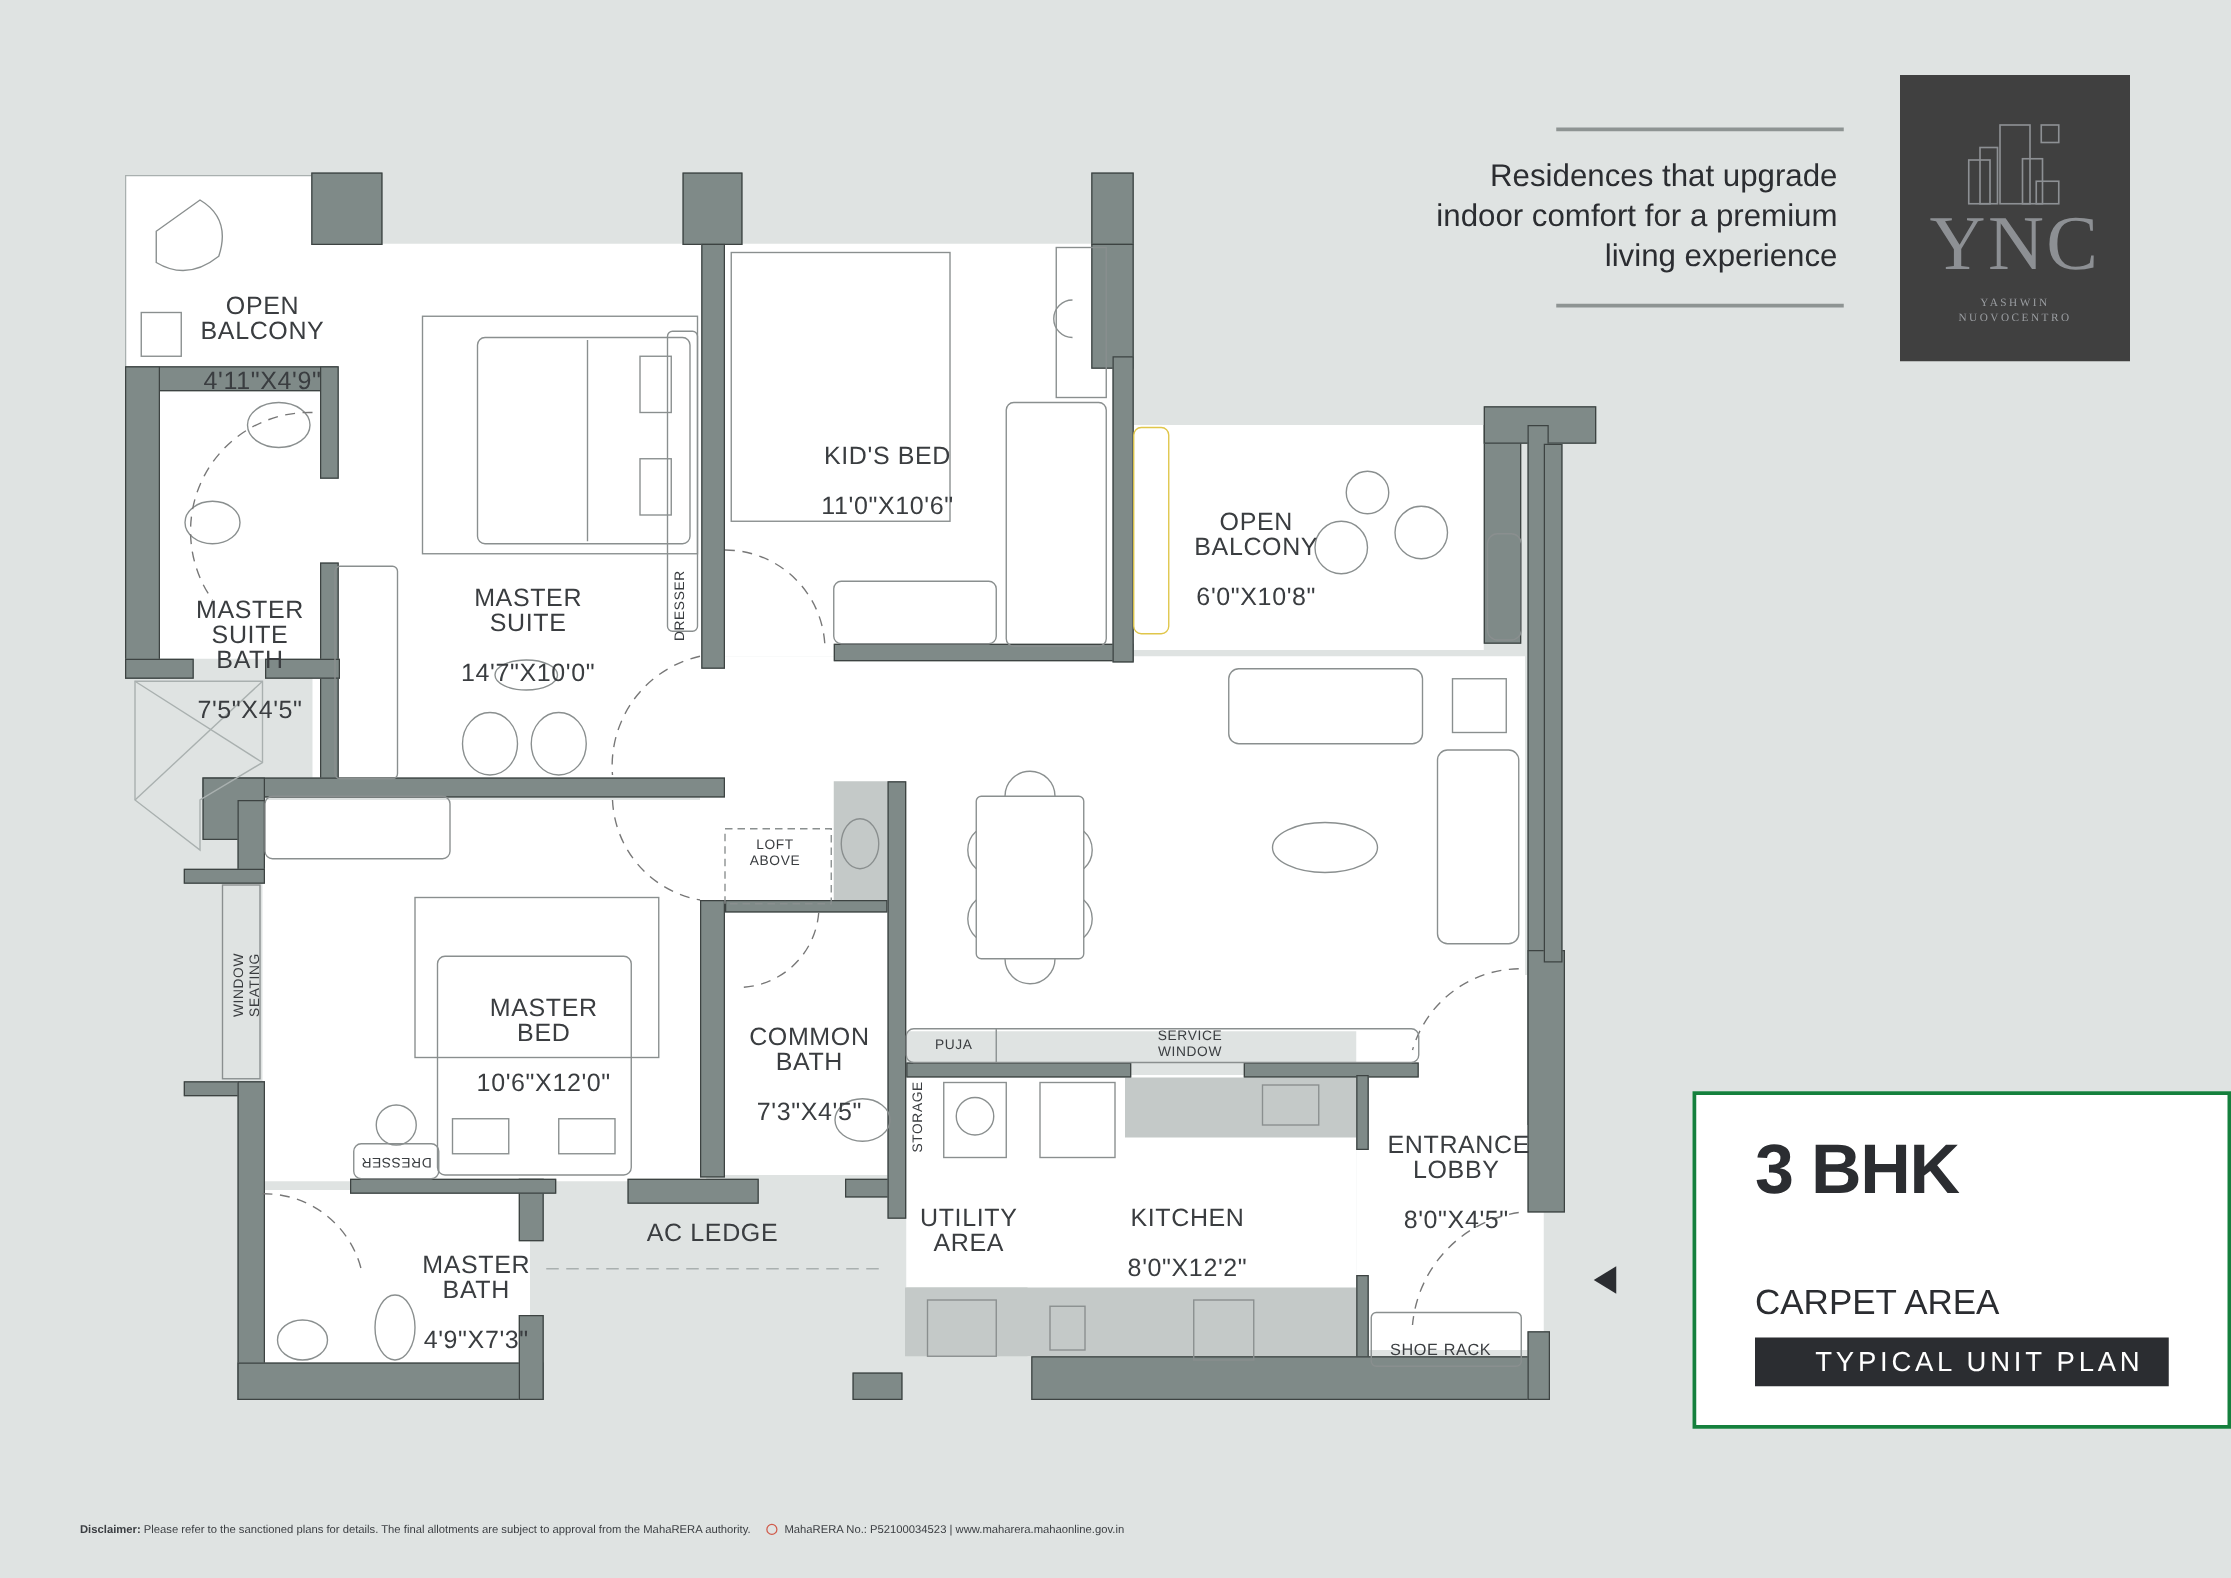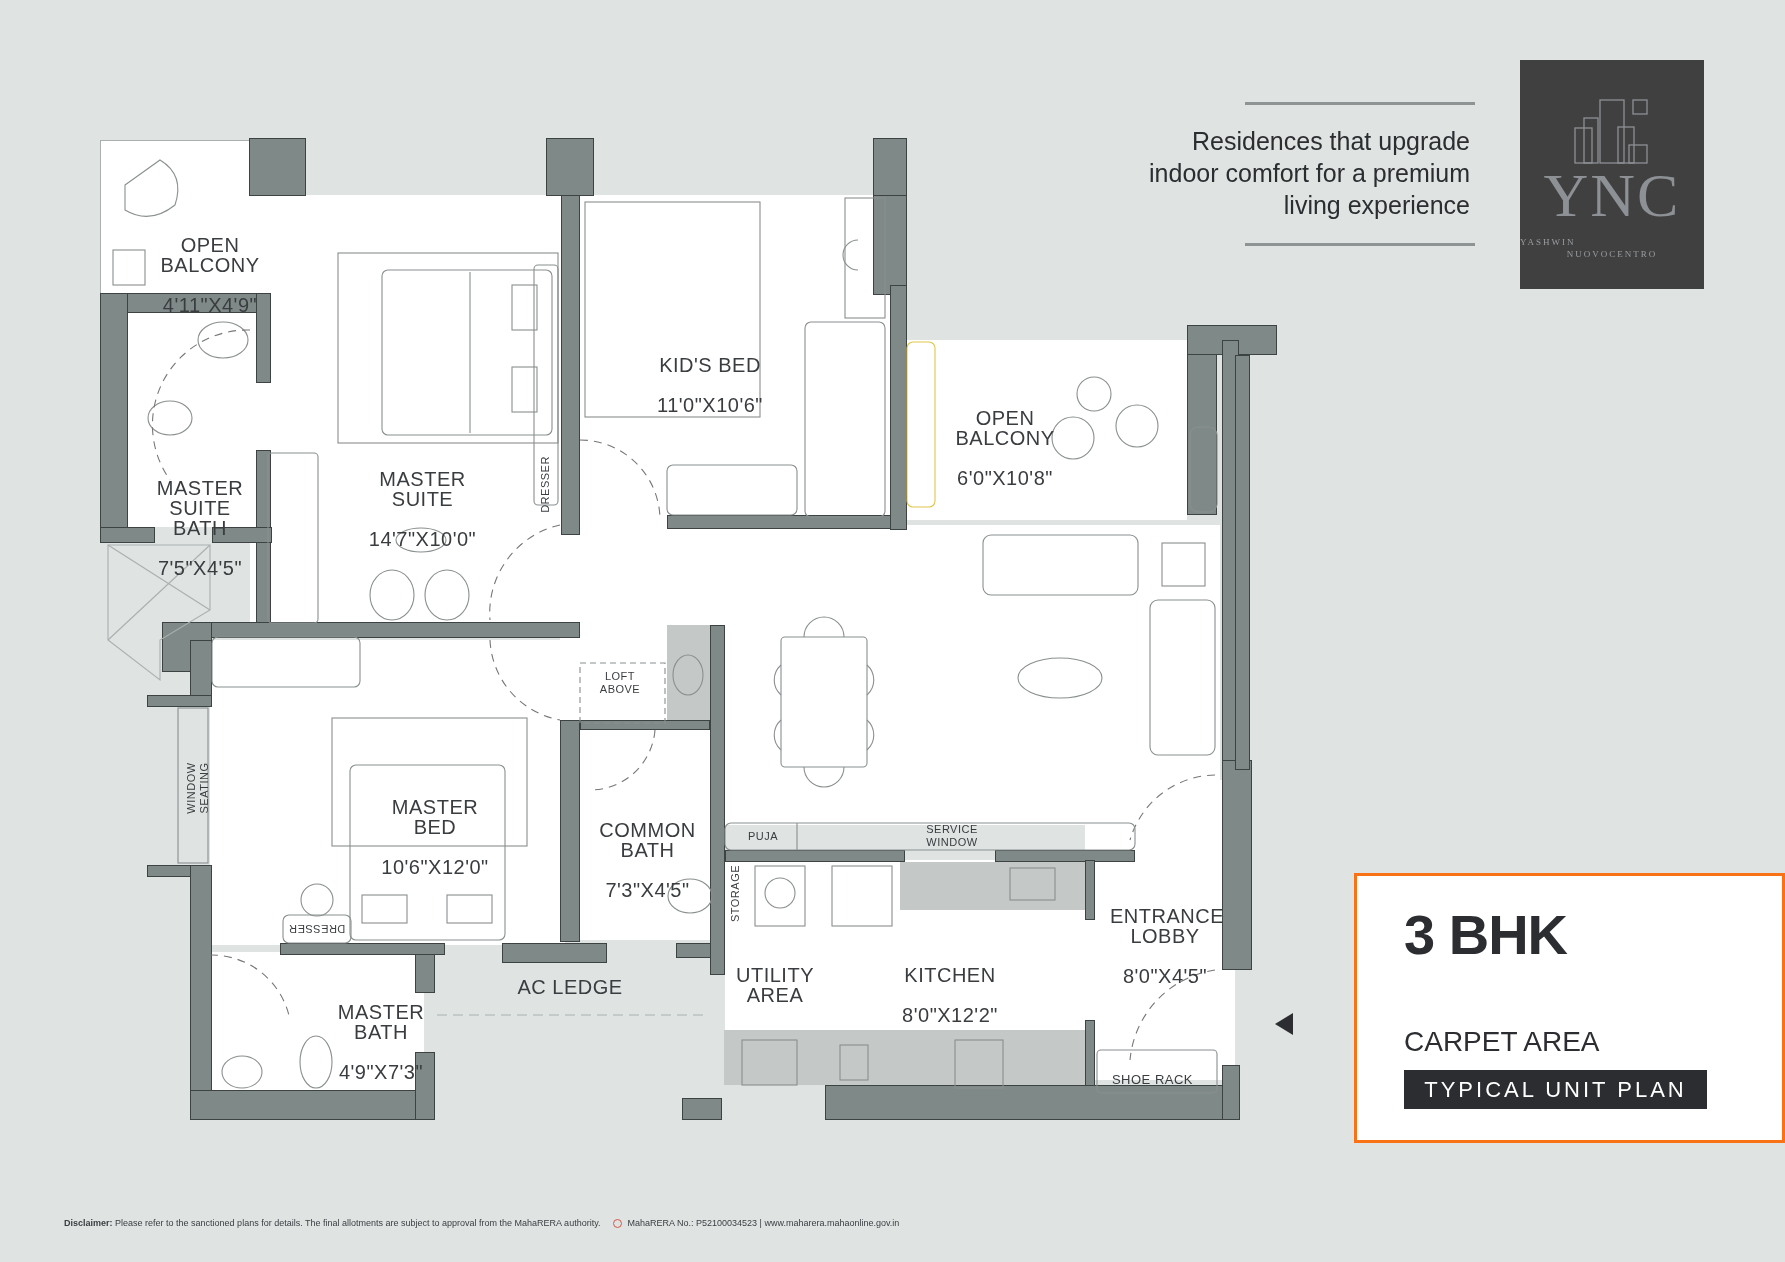--- a/index.html
+++ b/index.html
@@ -7,21 +7,21 @@
   .abs{position:absolute;}
   .wall{position:absolute;background:#7f8a88;border:1px solid #3d4342;box-sizing:border-box;}
   .room{position:absolute;background:#ffffff;}
   .gray{position:absolute;background:#c4c9c8;}
   .lbl{position:absolute;text-align:center;font-size:20px;line-height:20px;color:#3a3d40;letter-spacing:0.5px;white-space:pre-line;}
   .small{font-size:11px;line-height:13px;}
   .vert{transform:rotate(-90deg);transform-origin:center;}
   .tagline{position:absolute;right:0;text-align:right;font-size:25px;line-height:32px;color:#2b2d31;}
   .hr{position:absolute;height:3px;background:#8e9493;}
   .logo{position:absolute;left:1520px;top:60px;width:184px;height:229px;background:#404040;}
-  .card{position:absolute;left:1354px;top:873px;width:431px;height:270px;background:#fff;border:3px solid #f97316;box-sizing:border-box;}
+  .card{position:absolute;left:1354px;top:873px;width:431px;height:270px;background:#fff;border:3px solid #15803d;box-sizing:border-box;}
   .disclaimer{position:absolute;left:64px;top:1218px;font-size:9px;color:#3b3e42;}
   svg{position:absolute;left:0;top:0;}
 </style>
 </head>
 <body>
 
 <div class="hr" style="left:1245px;top:102px;width:230px;"></div>
 <div class="abs" style="left:1000px;top:125px;width:470px;height:100px;">
   <div class="tagline" style="top:0;">Residences that upgrade</div>
   <div class="tagline" style="top:32px;">indoor comfort for a premium</div>
@@ -34,21 +34,21 @@
     <g fill="none" stroke="#8d9094" stroke-width="1.3">
       <rect x="55" y="68" width="17" height="35"></rect>
       <rect x="64" y="58" width="14" height="45"></rect>
       <rect x="80" y="40" width="24" height="63"></rect>
       <rect x="98" y="67" width="16" height="36"></rect>
       <rect x="109" y="85" width="18" height="18"></rect>
       <rect x="113" y="40" width="14" height="14"></rect>
     </g>
   </svg>
   <div class="abs" style="left:0;top:100px;width:184px;text-align:center;font-family:'Liberation Serif',serif;font-size:62px;color:#8d9094;letter-spacing:2px;">YNC</div>
-  <div class="abs" style="left:0;top:177px;width:184px;text-align:left;font-family:'Liberation Serif',serif;font-size:9px;color:#9a9da1;letter-spacing:2px;">YASHWIN</div>
+  <div class="abs" style="left:0;top:177px;width:184px;text-align:center;font-family:'Liberation Serif',serif;font-size:9px;color:#9a9da1;letter-spacing:2px;">YASHWIN</div>
   <div class="abs" style="left:0;top:189px;width:184px;text-align:center;font-family:'Liberation Serif',serif;font-size:9px;color:#9a9da1;letter-spacing:2px;">NUOVOCENTRO</div>
 </div>
 
 <div class="abs" style="left:0;top:0;width:1300px;height:1200px;">
 
   <div class="room" style="left:100px;top:140px;width:150px;height:155px;border:1px solid #a9b0af;"></div>
   <div class="room" style="left:250px;top:195px;width:315px;height:430px;"></div>
   <div class="room" style="left:127px;top:312px;width:130px;height:215px;"></div>
   <div class="room" style="left:580px;top:195px;width:310px;height:330px;"></div>
   <div class="room" style="left:907px;top:340px;width:280px;height:180px;"></div>
@@ -263,21 +263,21 @@
   <div class="lbl small vert" style="left:700px;top:887px;width:70px;">STORAGE</div>
   <div class="lbl" style="left:505px;top:977px;width:130px;">AC LEDGE</div>
   <div class="lbl small" style="left:1100px;top:1073px;width:105px;font-size:13px;text-align:center;">SHOE RACK</div>
 
   <div class="abs" style="left:1275px;top:1013px;width:0;height:0;border-top:11px solid transparent;border-bottom:11px solid transparent;border-right:18px solid #2b2d31;"></div>
 </div>
 
 <div class="card">
   <div class="abs" style="left:47px;top:30px;font-size:56px;font-weight:bold;line-height:58px;letter-spacing:-1px;">3 BHK</div>
   <div class="abs" style="left:47px;top:150px;font-size:28px;line-height:32px;">CARPET AREA</div>
-  <div class="abs" style="left:47px;top:194px;width:303px;height:39px;background:#2b2d31;color:#fff;font-size:22px;line-height:39px;text-align:center;letter-spacing:3px;">TYPICAL UNIT PLAN</div>
+  <div class="abs" style="left:47px;top:194px;width:303px;height:39px;background:#2b2d31;color:#fff;font-size:22px;line-height:39px;text-align:center;letter-spacing:3px;padding-left:28px;">TYPICAL UNIT PLAN</div>
 </div>
 
 <div class="disclaimer">
   <b>Disclaimer:</b>
   <span>Please refer to the sanctioned plans for details. The final  allotments are subject to approval from the MahaRERA authority.</span>
   <span style="display:inline-block;width:9px;height:9px;border-radius:50%;border:1.5px solid #d05a4a;margin:0 3px 0 10px;vertical-align:-2px;box-sizing:border-box;"></span>
   <span>MahaRERA No.: P52100034523 | www.maharera.mahaonline.gov.in</span>
 </div>
 
 </body></html>

